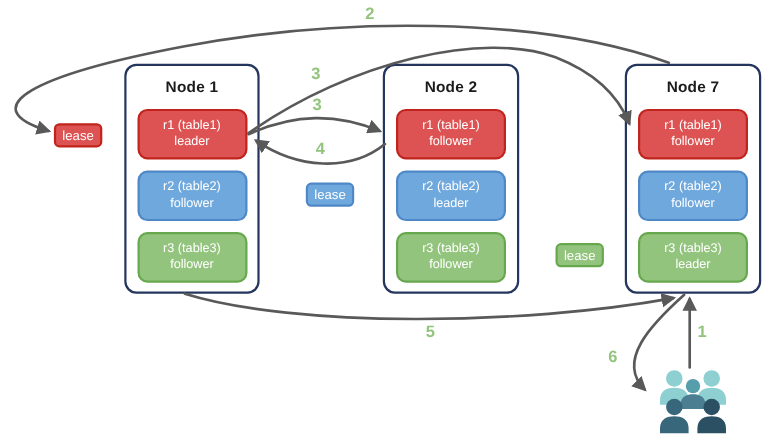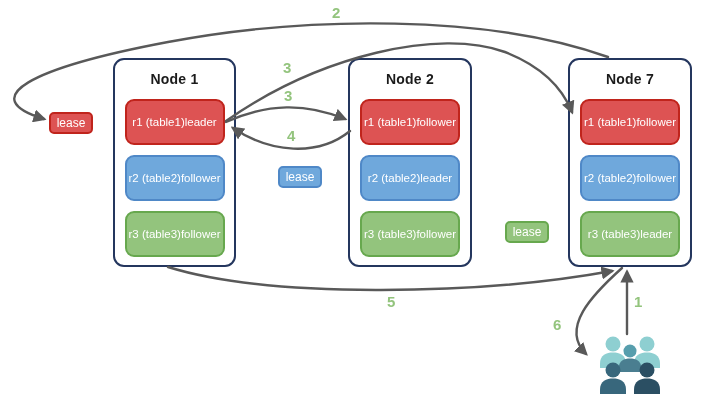--- a/index.html
+++ b/index.html
@@ -17,21 +17,21 @@
   .n2{left:348px;width:124px}
   .n3{left:568px;width:124px}
   .node-title{
     text-align:center;margin-top:11px;font-weight:bold;font-size:14px;
     color:var(--title-text);letter-spacing:.2px;
   }
   
   .replica{
     position:absolute;left:50%;transform:translateX(-50%);
     width:100px;height:46px;border-radius:9px;border:2px solid;
-    box-sizing:border-box;display:flex;
+    box-sizing:border-box;display:flex;flex-direction:column;
     align-items:center;justify-content:center;
     color:#fff;font-size:11.5px;line-height:1.28;text-align:center;
   }
   .p1{top:39px}.p2{top:95px}.p3{top:151px}
   .red{background:var(--red-fill);border-color:var(--red-border)}
   .blue{background:var(--blue-fill);border-color:var(--blue-border)}
   .green{background:var(--green-fill);border-color:var(--green-border)}
   
   .lease{
     position:absolute;z-index:3;width:44px;height:22px;border-radius:5px;

